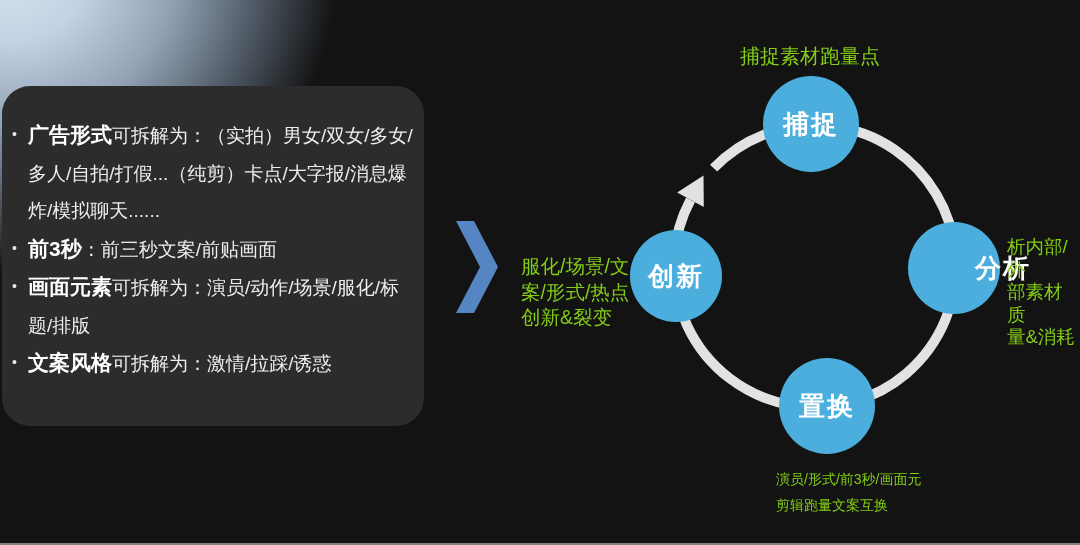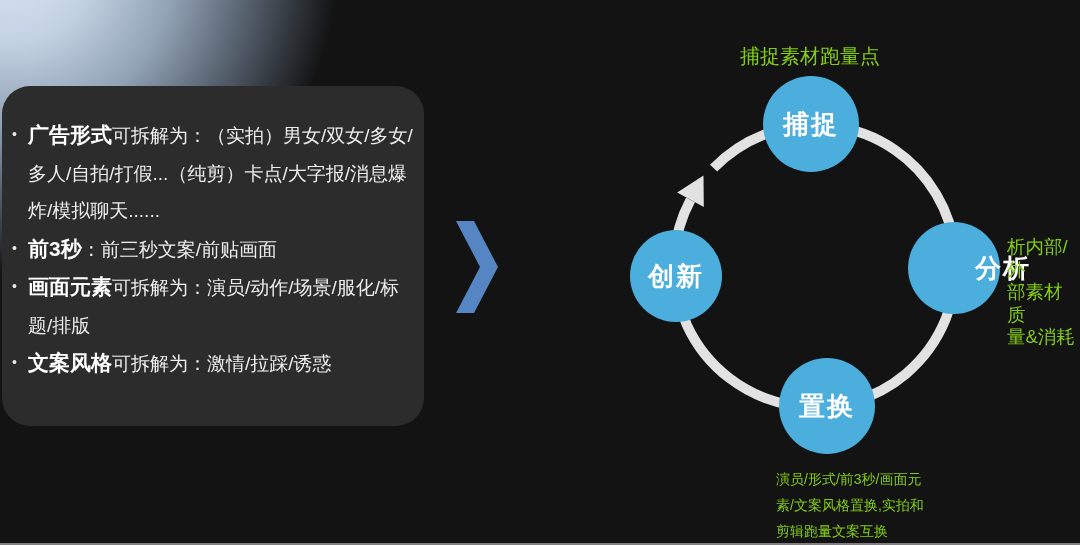--- a/index.html
+++ b/index.html
@@ -111,19 +111,23 @@
   </div>
 
   <div class="annotation ann-right">
     <div>析内部/外</div>
     <div>部素材质</div>
     <div>量&amp;消耗</div>
   </div>
 
   <div class="annotation ann-bottom">
     <div>演员/形式/前3秒/画面元</div>
-    <div>素/文案风格置换,实拍和</div>
     <div>剪辑跑量文案互换</div>
   </div>
 
+  <div class="annotation ann-left">
+    <div>服化/场景/文</div>
+    <div>案/形式/热点</div>
+    <div>创新&amp;裂变</div>
+  </div>
 
   <div class="bottom-bar"></div>
 </div>
 
 </body></html>

